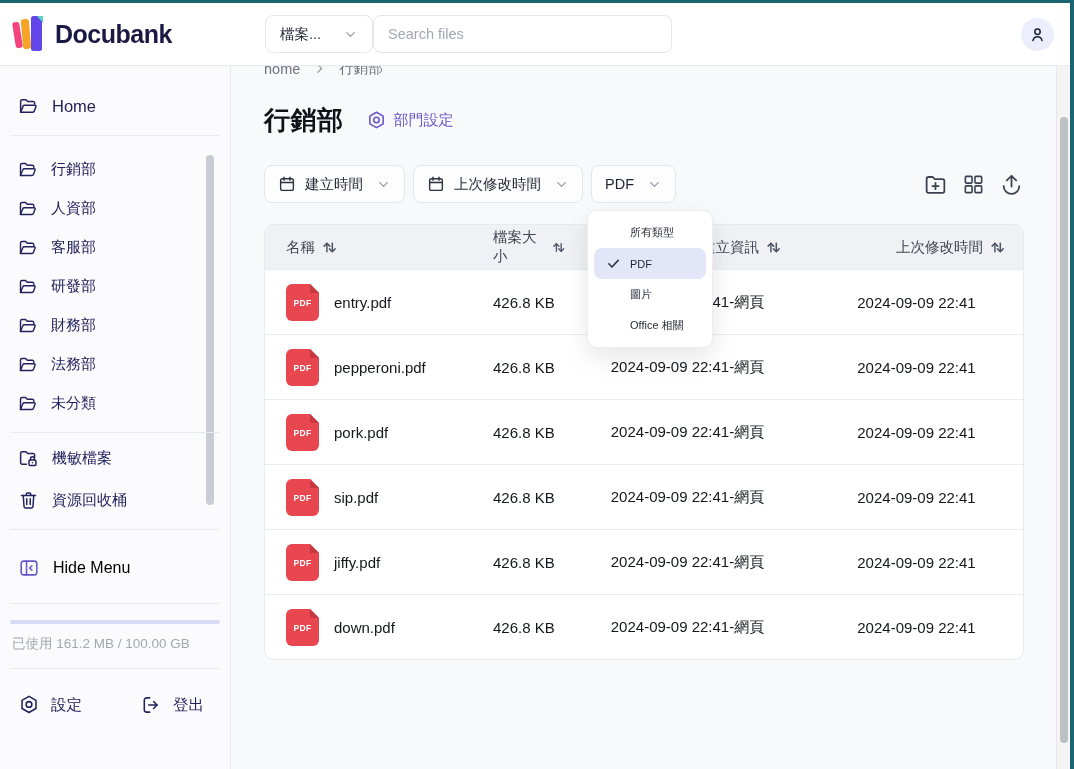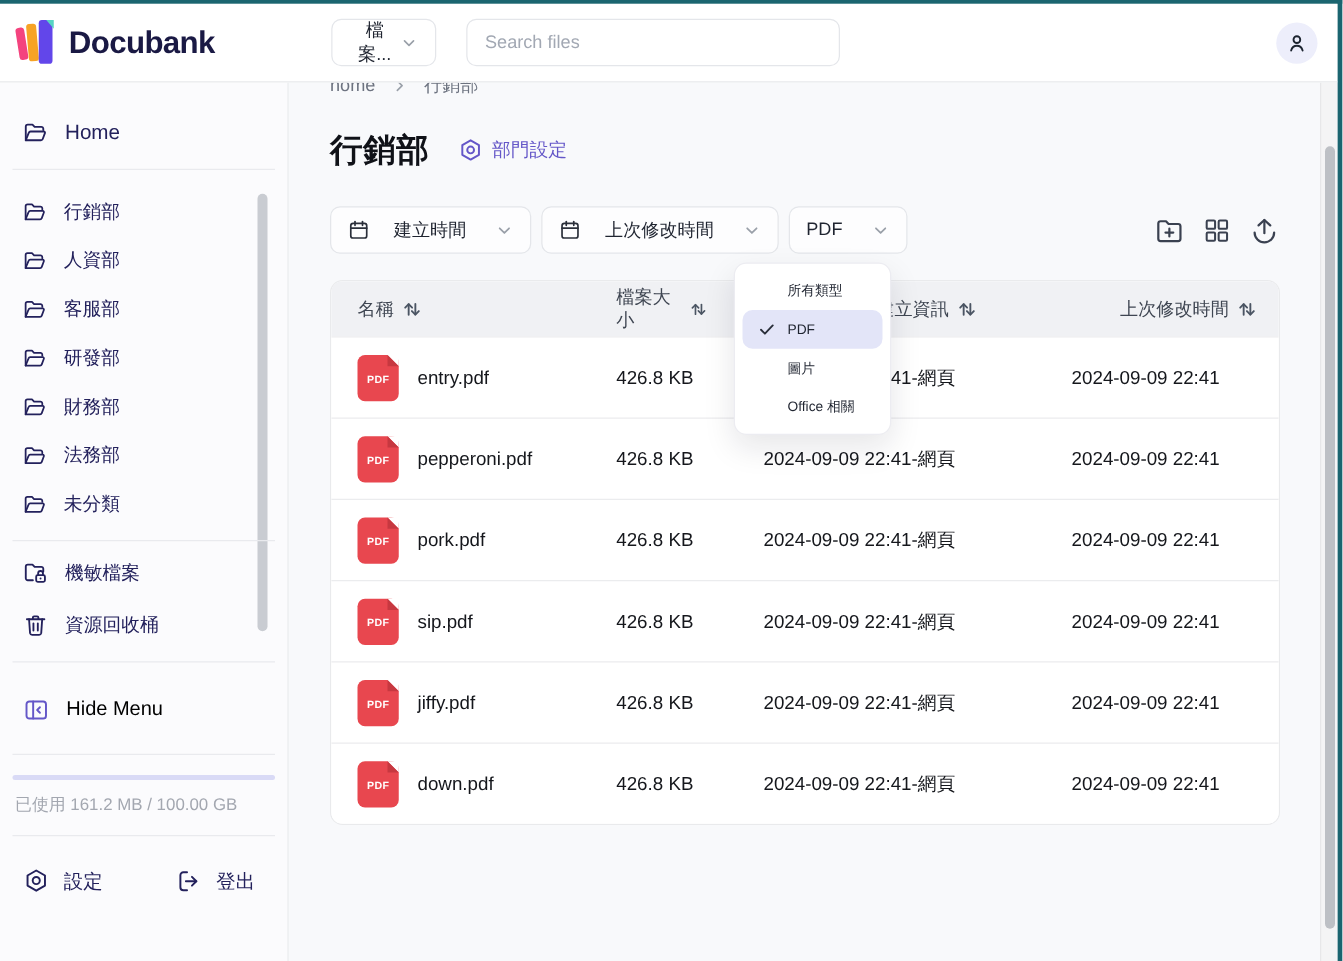--- a/index.html
+++ b/index.html
@@ -22,21 +22,21 @@
   .lb2{ left:8px; top:4px;  width:8px;  height:30px; background:#f7a325; transform:rotate(-5deg);}
   .lb3{ left:17px; top:1px; width:11px; height:35px; background:#6246ea;}
   .lfold{ left:23px; top:1px; width:0; height:0; border-radius:0 !important;
           border-left:6px solid transparent; border-top:7px solid #57d4c4;}
   .logo-text{ font-size:25px; font-weight:700; color:#1a1944; letter-spacing:-0.5px;text-align:center;}
   .hbtn{
     position:absolute; top:12px; height:38px; background:#fff; border:1px solid #e4e6ea;
     border-radius:8px; display:flex; align-items:center; justify-content:space-between;
     padding:0 14px; font-size:14.5px; color:#1f2430; cursor:pointer; font-family:inherit;
   }
-  .btn-file{ left:265px; width:84px; }
+  .btn-file{ left:265px; width:108px; }
   .btn-type{ left:681px; width:99px; }
   .search-wrap{ position:absolute; left:373px; top:12px; width:299px; height:38px;}
   .search-wrap input{
     width:100%; height:100%; border:1px solid #e4e6ea; border-radius:8px; background:#fff;
     padding:0 14px; font-size:14.5px; color:#1f2430; font-family:inherit; outline:none;
   }
   .search-wrap input::placeholder{ color:#a2a8b3; }
   .avatar{
     position:absolute; left:1021px; top:15px; width:33px; height:33px; border-radius:50%;
     background:#edeefb; display:flex; align-items:center; justify-content:center; cursor:pointer;
@@ -65,21 +65,21 @@
   
   main{ flex:1 1 auto; background:#f8f9fb; position:relative; overflow:hidden; }
   .breadcrumb{ position:absolute; top:-7px; left:33px; display:flex; align-items:center; gap:13px;
     font-size:14.5px; color:#6d7380; }
   .crumb{ cursor:pointer; }
   .titlerow{ position:absolute; top:37px; left:33px; display:flex; align-items:center; gap:22px;}
   .page-title{ font-size:26px; font-weight:700; color:#101218; letter-spacing:0.5px;}
   .dept-set{ display:flex; align-items:center; gap:7px; color:#6457c8; font-size:15px; cursor:pointer;}
   .toolbar{ position:absolute; top:99px; left:33px; width:760px; display:flex; align-items:center;}
   .fbtn{ height:38px; background:#fdfdfe; border:1px solid #e4e6ea; border-radius:8px;
-    display:flex; align-items:center; gap:19px; padding:0 13px; font-size:14.5px; color:#1f2430;
+    display:flex; align-items:center; gap:9px; padding:0 13px; font-size:14.5px; color:#1f2430;
     cursor:pointer; font-family:inherit;}
   .fbtn + .fbtn{ margin-left:8px; }
   .fbtn .chev{ margin-left:4px; }
   .tool-icons{ margin-left:auto; display:flex; align-items:center; gap:12px; color:#3a4150;}
   .tool-icons .tico{ width:26px; height:26px; display:flex; align-items:center; justify-content:center; cursor:pointer;}
   
   .tablebox{ position:absolute; top:158px; left:33px; width:760px; background:#fff;
     border:1px solid #e9eaec; border-radius:10px; overflow:hidden; z-index:1;}
   .trow{ display:grid; grid-template-columns:210px 90px 245px 213px; align-items:center;}
   .thead{ height:44px; background:#f0f1f4; color:#3f4652; font-size:14.5px;}

